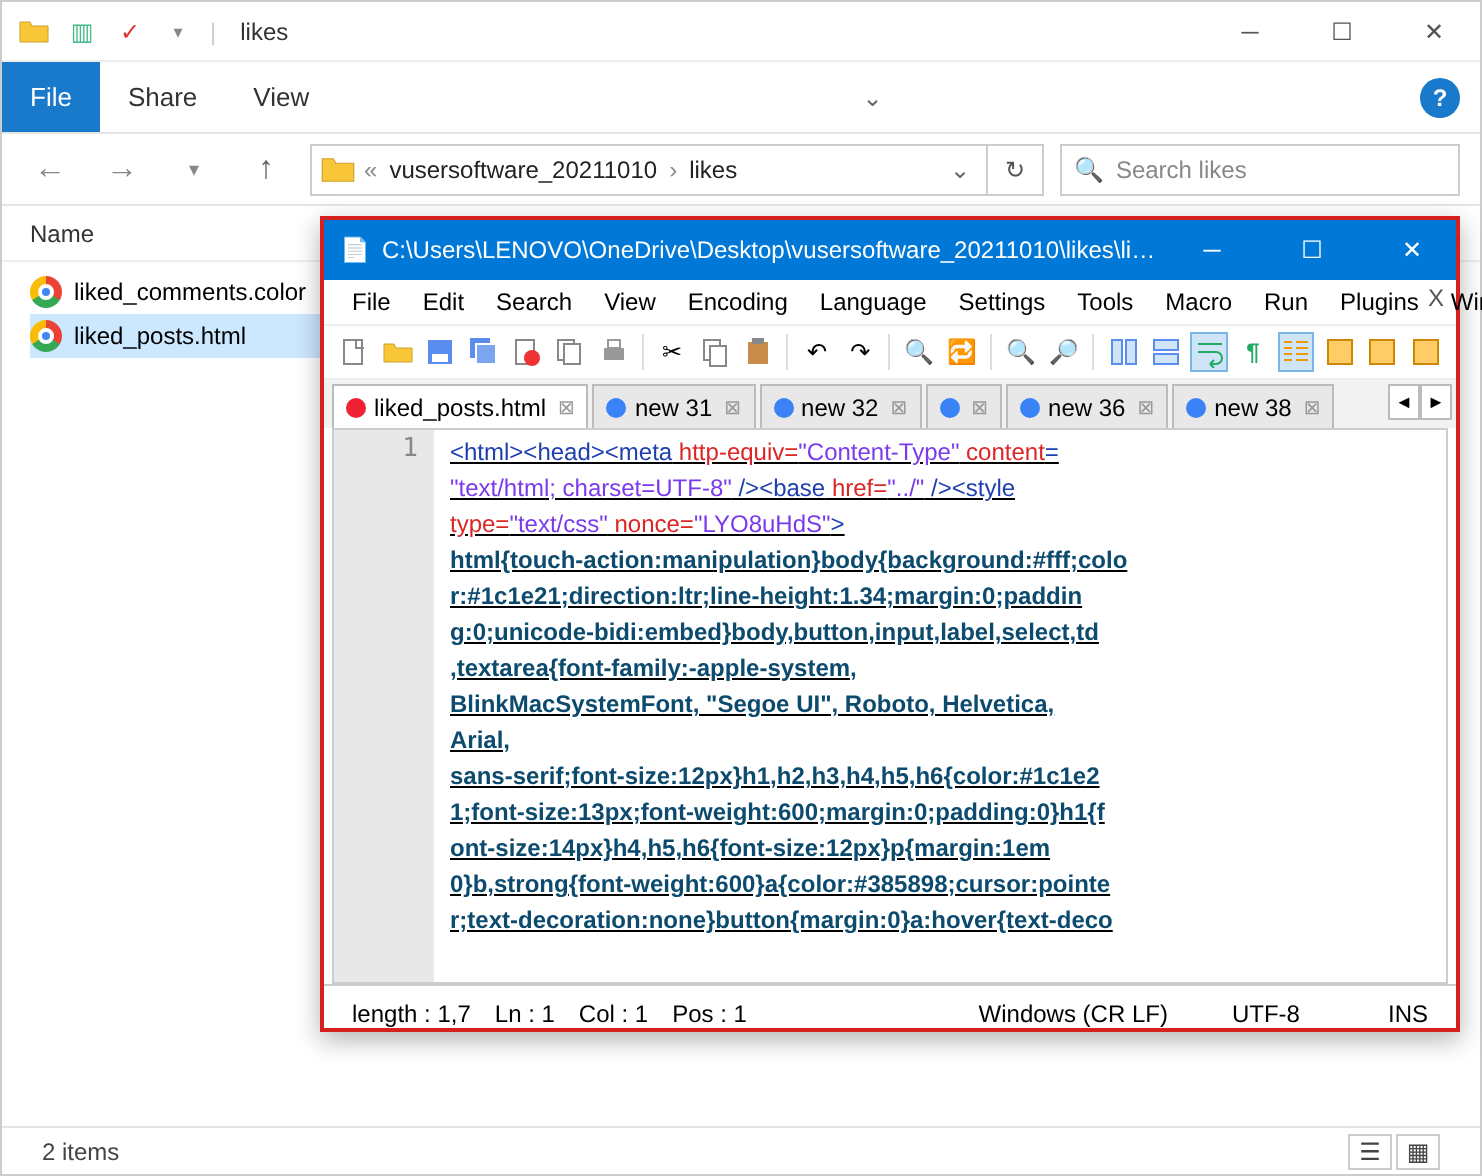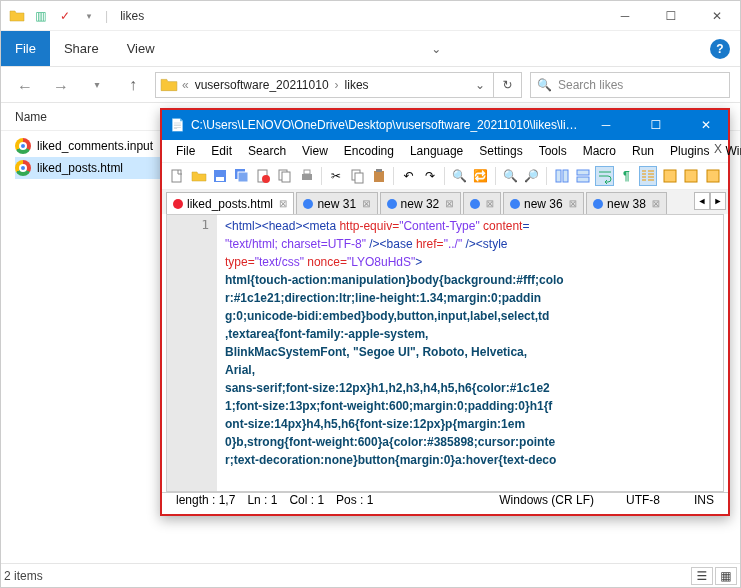--- a/index.html
+++ b/index.html
@@ -34,21 +34,21 @@
 .exp-columns { height: 28px; display: flex; align-items: center; gap: 0; border-bottom: 1px solid #eee; padding-left: 14px; color:#333;}
 .exp-col { width: 260px; }
 .exp-col.sm { width: 120px; }
 
 .exp-list { padding: 4px 14px; }
 .exp-row { height: 22px; display: flex; align-items: center; gap: 6px; }
 .exp-row.sel { background: #cce8ff; }
 .chrome-icn { width:16px; height:16px; border-radius:50%; background: conic-gradient(#ea4335 0 120deg,#34a853 120deg 240deg,#fbbc05 240deg 360deg); position:relative;}
 .chrome-icn::after{content:"";position:absolute;inset:4px;border-radius:50%;background:#4285f4;border:2px solid #fff;}
 
-.exp-status { position: absolute; bottom: 0; left: 0; right: 0; height: 24px; border-top: 1px solid #e5e5e5; display: flex; align-items: center; padding: 0 3px; gap: 8px; color: #444; }
+.exp-status { position: absolute; bottom: 0; left: 0; right: 0; height: 24px; border-top: 1px solid #e5e5e5; display: flex; align-items: center; padding: 0 20px; gap: 8px; color: #444; }
 .exp-status .views { margin-left:auto; display:flex; gap:2px;}
 .exp-status .view{width:22px;height:18px;border:1px solid #ccc;display:flex;align-items:center;justify-content:center;}
 
 
 .npp { position: absolute; left: 160px; top: 108px; width: 570px; height: 408px; border: 2px solid #d62020; background: #fff; display:flex; flex-direction:column; box-shadow: 0 4px 12px rgba(0,0,0,.3);}
 .npp-titlebar { height: 30px; background: #0078d7; color: #fff; display: flex; align-items: center; padding: 0 8px; gap: 6px; }
 .npp-titlebar .title { flex: 1; overflow: hidden; text-overflow: ellipsis; white-space: nowrap; font-size: 12px; }
 .npp-winbtn { width: 44px; height: 30px; display:flex; align-items:center; justify-content:center; margin-right:-8px;}
 .npp-winbtn.min,.npp-winbtn.max{margin-right:0;}
 .npp-menubar { height: 22px; display: flex; align-items: center; gap: 0; padding: 0 6px; position:relative;}
@@ -64,24 +64,24 @@
 .npp-tab { height: 22px; display: flex; align-items: center; gap: 4px; padding: 0 6px; border: 1px solid #bbb; border-bottom: none; background: #e8e8e8; font-size: 11px; }
 .npp-tab.active { background: #fff; }
 .tab-dot { width: 10px; height: 10px; border-radius: 50%; background: #3b82f6; }
 .tab-dot.red { background: #e23; }
 .tab-close { color: #999; font-size: 10px; margin-left:2px;}
 .npp-tabs .scroll{position:absolute;right:2px;top:2px;display:flex;gap:0;}
 .npp-tabs .scroll span{width:16px;height:18px;border:1px solid #bbb;display:flex;align-items:center;justify-content:center;font-size:9px;background:#fff;}
 
 .npp-editor { flex: 1; display: flex; border: 1px solid #ccc; margin: 0 4px; overflow: hidden; background: #fff; }
 .gutter { width: 50px; background: #e8e8e8; text-align: right; padding: 2px 8px 0 0; color: #888; font-family: "Consolas", monospace; font-size: 13px; }
-.code { flex: 1; padding: 2px 4px 0 8px; font-family: "Consolas", monospace; font-size: 13px; line-height: 18px; white-space: pre-wrap; word-break: break-all; overflow:hidden;}
+.code { flex: 1; padding: 2px 4px 0 8px; font-family: "Consolas", monospace; font-size: 13px; line-height: 18px; white-space: pre-wrap; word-break: break-all; overflow:hidden;text-decoration:underline;}
 .code .tag{color:#1e40af;} .code .attr{color:#dc2626;} .code .str{color:#7c3aed;} .code .txt{color:#0c4a6e;font-weight:bold;}
 
-.npp-status { height: 22px; border-top: 1px solid #ccc; display: flex; align-items: flex-start; padding: 0 8px; gap: 0; }
+.npp-status { height: 22px; border-top: 1px solid #ccc; display: flex; align-items: flex-end; padding: 0 8px; gap: 0; }
 .npp-status > span { padding: 0 6px; }
 .npp-status .sp1{flex:1;}
 
 
 .folder-svg{fill:#f9c638;stroke:#caa12b;stroke-width:.5;}
 </style>
 </head>
 <body>
 
 <div class="explorer">
@@ -141,21 +141,21 @@
   <div class="exp-columns">
     <div class="exp-col">Name</div>
     <div class="exp-col sm">Date modified</div>
     <div class="exp-col sm">Type</div>
     <div class="exp-col sm">Size</div>
   </div>
 
   <div class="exp-list">
     <div class="exp-row">
       <span class="chrome-icn"></span>
-      <span>liked_comments.input</span>
+      <span>liked_comments.color</span>
     </div>
     <div class="exp-row sel">
       <span class="chrome-icn"></span>
       <span>liked_posts.html</span>
     </div>
   </div>
 
   <div class="exp-status">
     <span>2 items</span>
     <div class="views">
@@ -338,15 +338,15 @@
   </div>
 
   <div class="npp-status">
     <span>length : 1,7</span>
     <span>Ln : 1</span>
     <span>Col : 1</span>
     <span>Pos : 1</span>
     <span class="sp1"></span>
     <span>Windows (CR LF)</span>
     <span style="margin-left:20px">UTF-8</span>
-    <span style="margin-left:22px">INS</span>
+    <span style="margin-left:32px">INS</span>
   </div>
 </div>
 
 </body></html>

